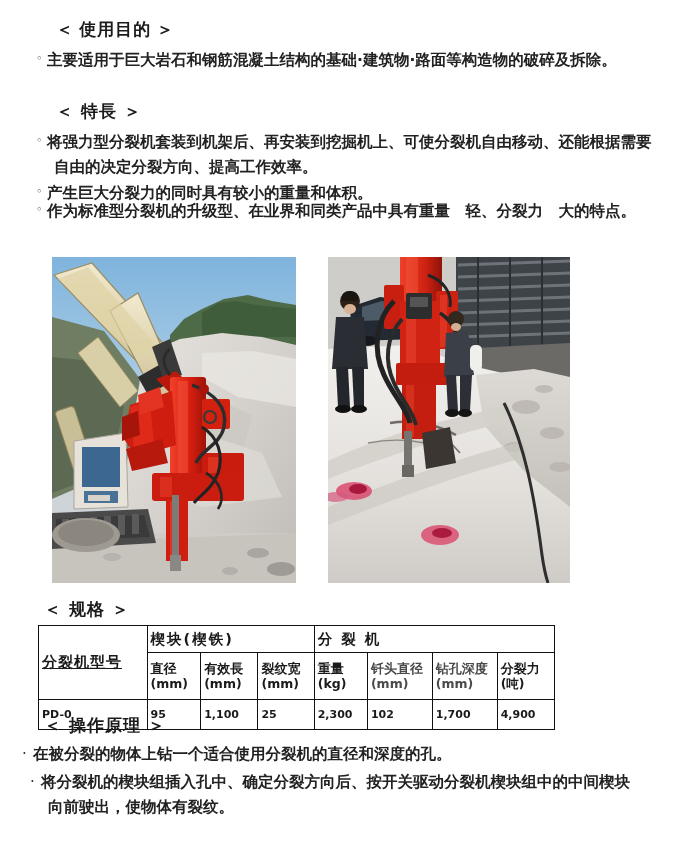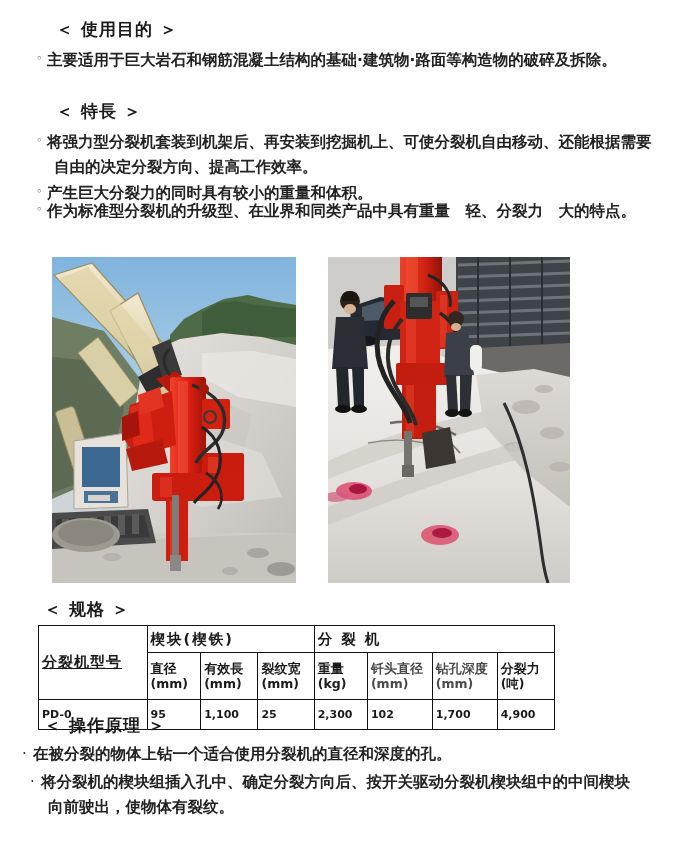--- a/index.html
+++ b/index.html
@@ -85,21 +85,21 @@
   .spec-table td.hdr { height: 42px; font-size: 13px; }
   .spec-table td.hdr .u { display: block; font-weight: 600; font-size: 12.5px; }
   .spec-table td.val { height: 25px; font-size: 11px; font-weight: 700; margin-top: 32px; }
   .spec-table td.soft { color: #4a4a4a; }
 </style>
 </head>
 <body>
 
 <div class="page">
 
-  <div class="sec-head" style="left:56px; top:18px;">＜ 使用目的 ＞</div>
+  <div class="sec-head" style="left:56px; top:18px;font-family:Liberation Serif, serif;">＜ 使用目的 ＞</div>
 
   <div class="bullet" style="left:36px; top:46px;">
     <span class="mark">◦</span><span>主要适用于巨大岩石和钢筋混凝土结构的基础·建筑物·路面等构造物的破碎及拆除。</span>
   </div>
 
 
   <div class="sec-head" style="left:56px; top:100px;">＜ 特長 ＞</div>
 
   <div class="bullet" style="left:36px; top:128px;">
     <span class="mark">◦</span><span>将强力型分裂机套装到机架后、再安装到挖掘机上、可使分裂机自由移动、还能根据需要</span>

